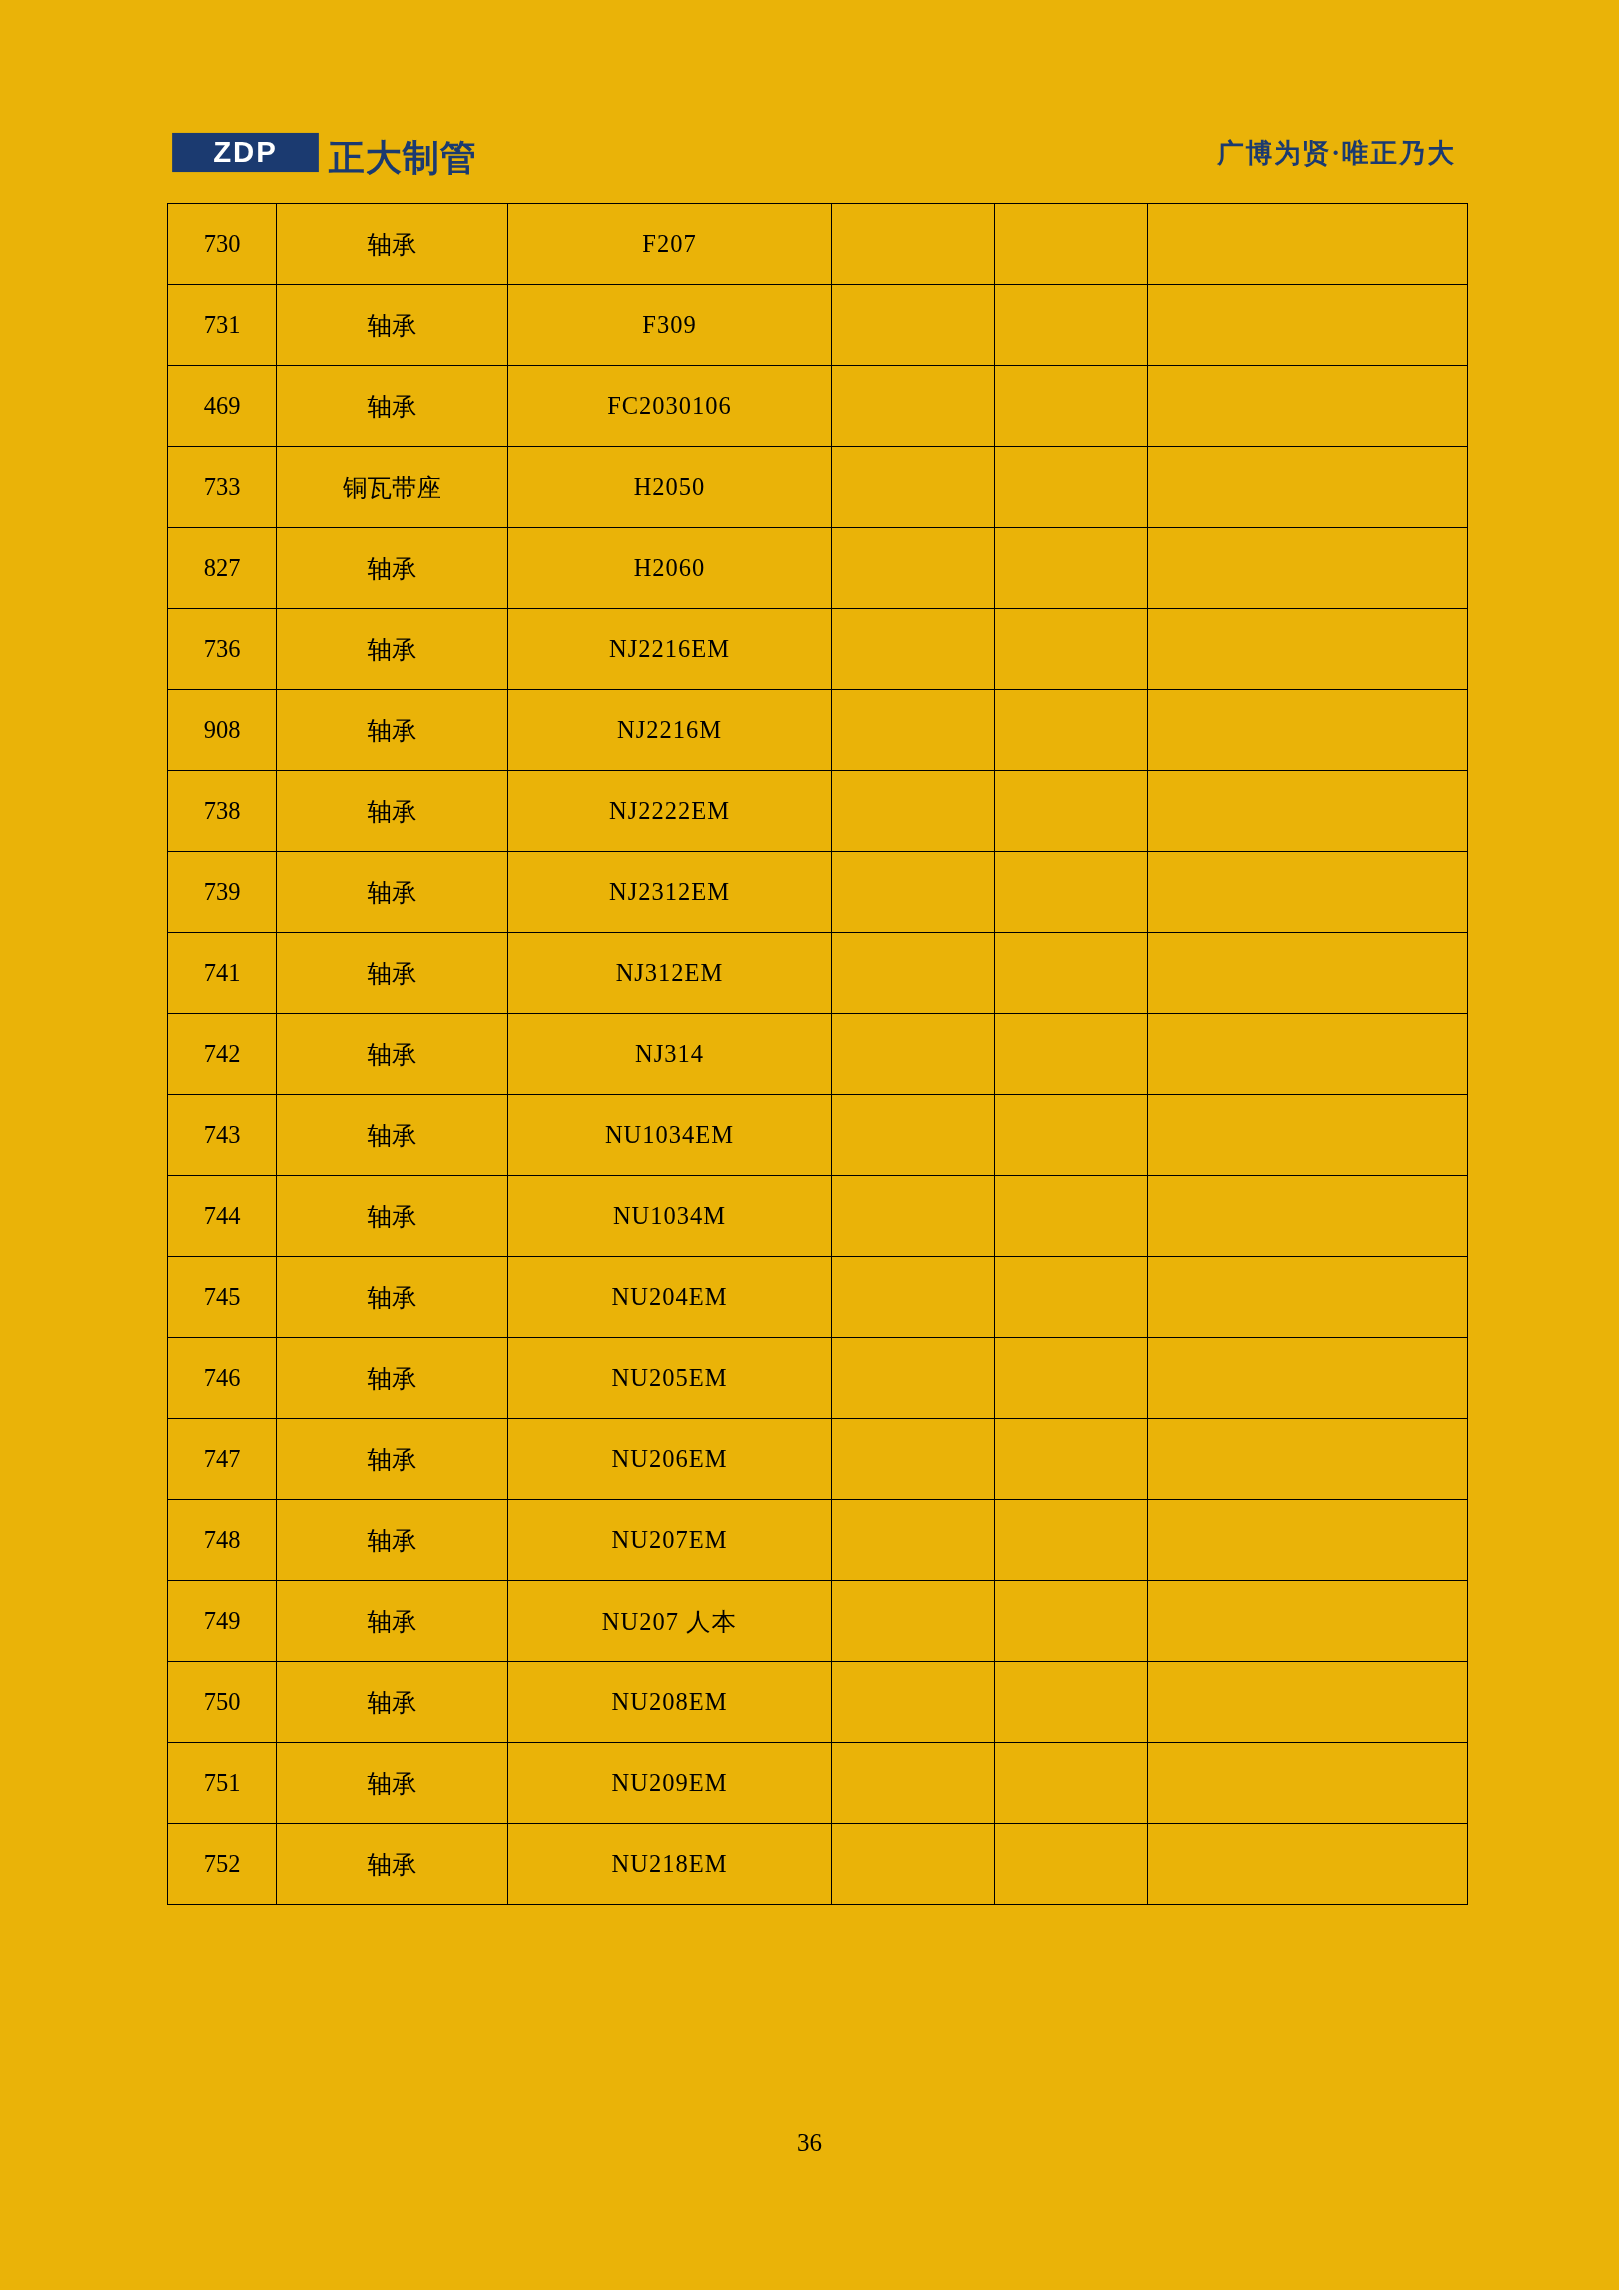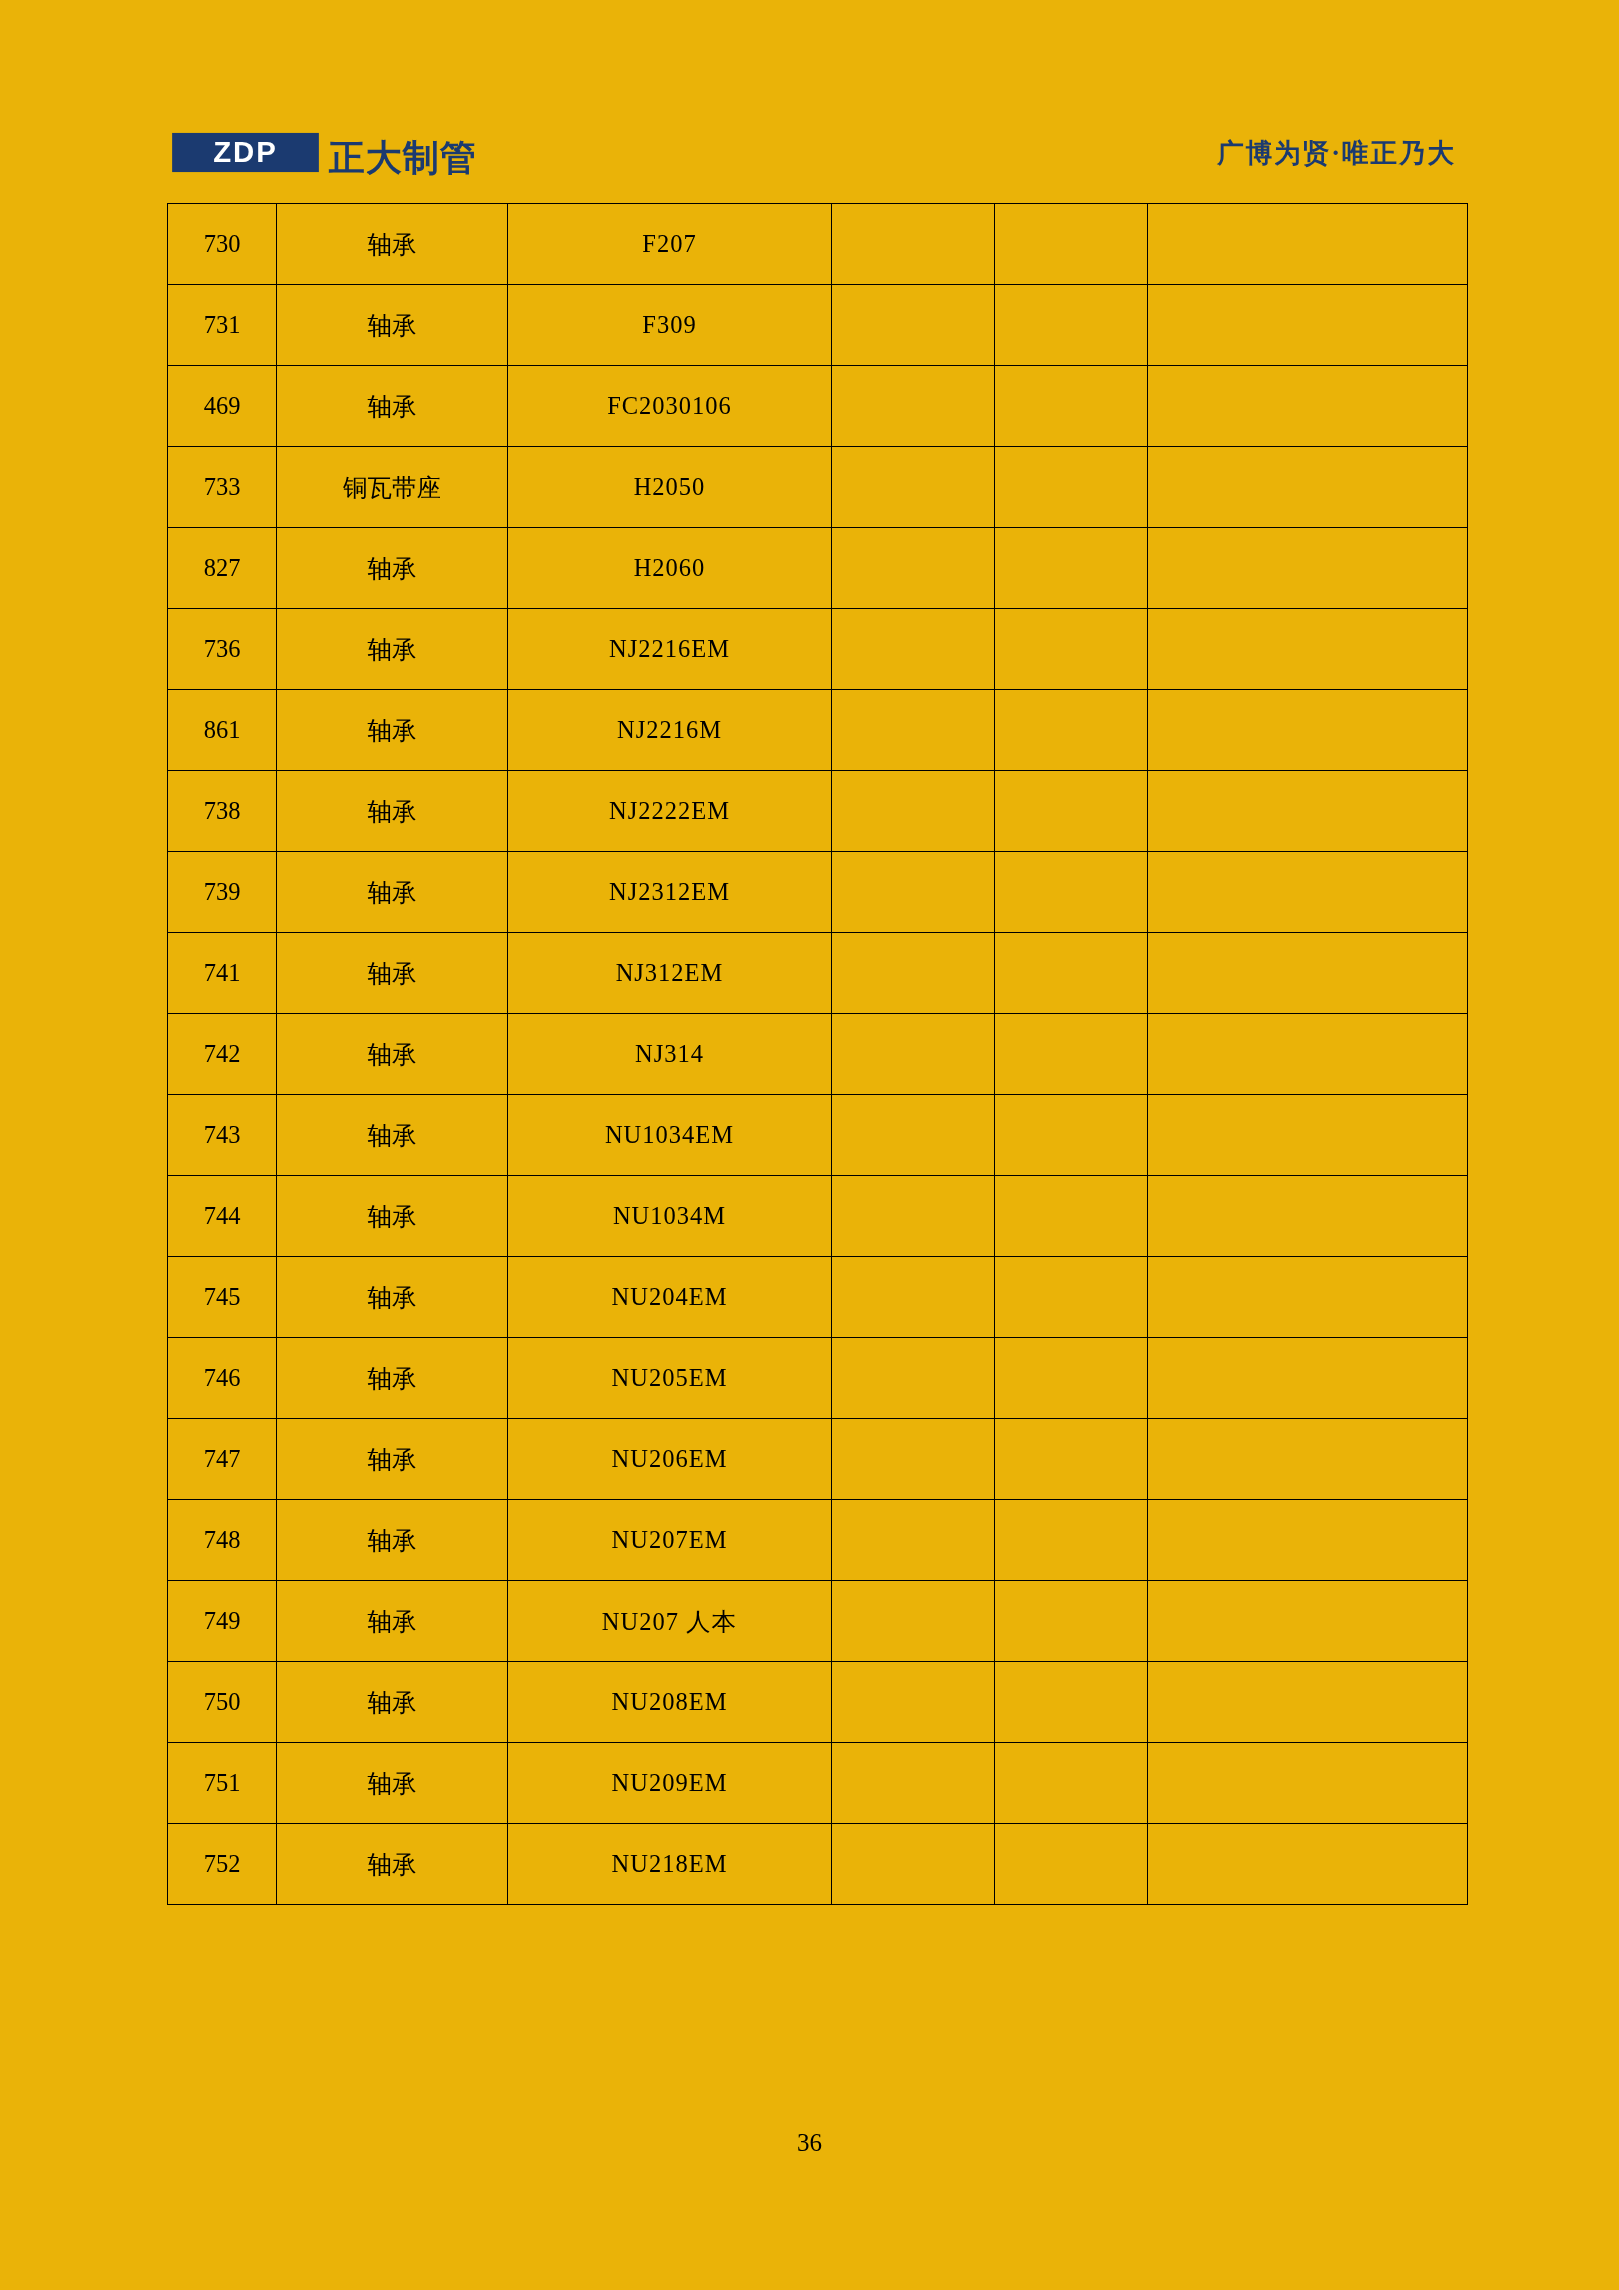--- a/index.html
+++ b/index.html
@@ -163,21 +163,21 @@
       </tr>
       <tr>
         <td class="c-idx">736</td>
         <td class="c-name cjk">轴承</td>
         <td class="c-model">NJ2216EM</td>
         <td class="c-e1"></td>
         <td class="c-e2"></td>
         <td class="c-e3"></td>
       </tr>
       <tr>
-        <td class="c-idx">861</td>
+        <td class="c-idx">908</td>
         <td class="c-name cjk">轴承</td>
         <td class="c-model">NJ2216M</td>
         <td class="c-e1"></td>
         <td class="c-e2"></td>
         <td class="c-e3"></td>
       </tr>
       <tr>
         <td class="c-idx">738</td>
         <td class="c-name cjk">轴承</td>
         <td class="c-model">NJ2222EM</td>

